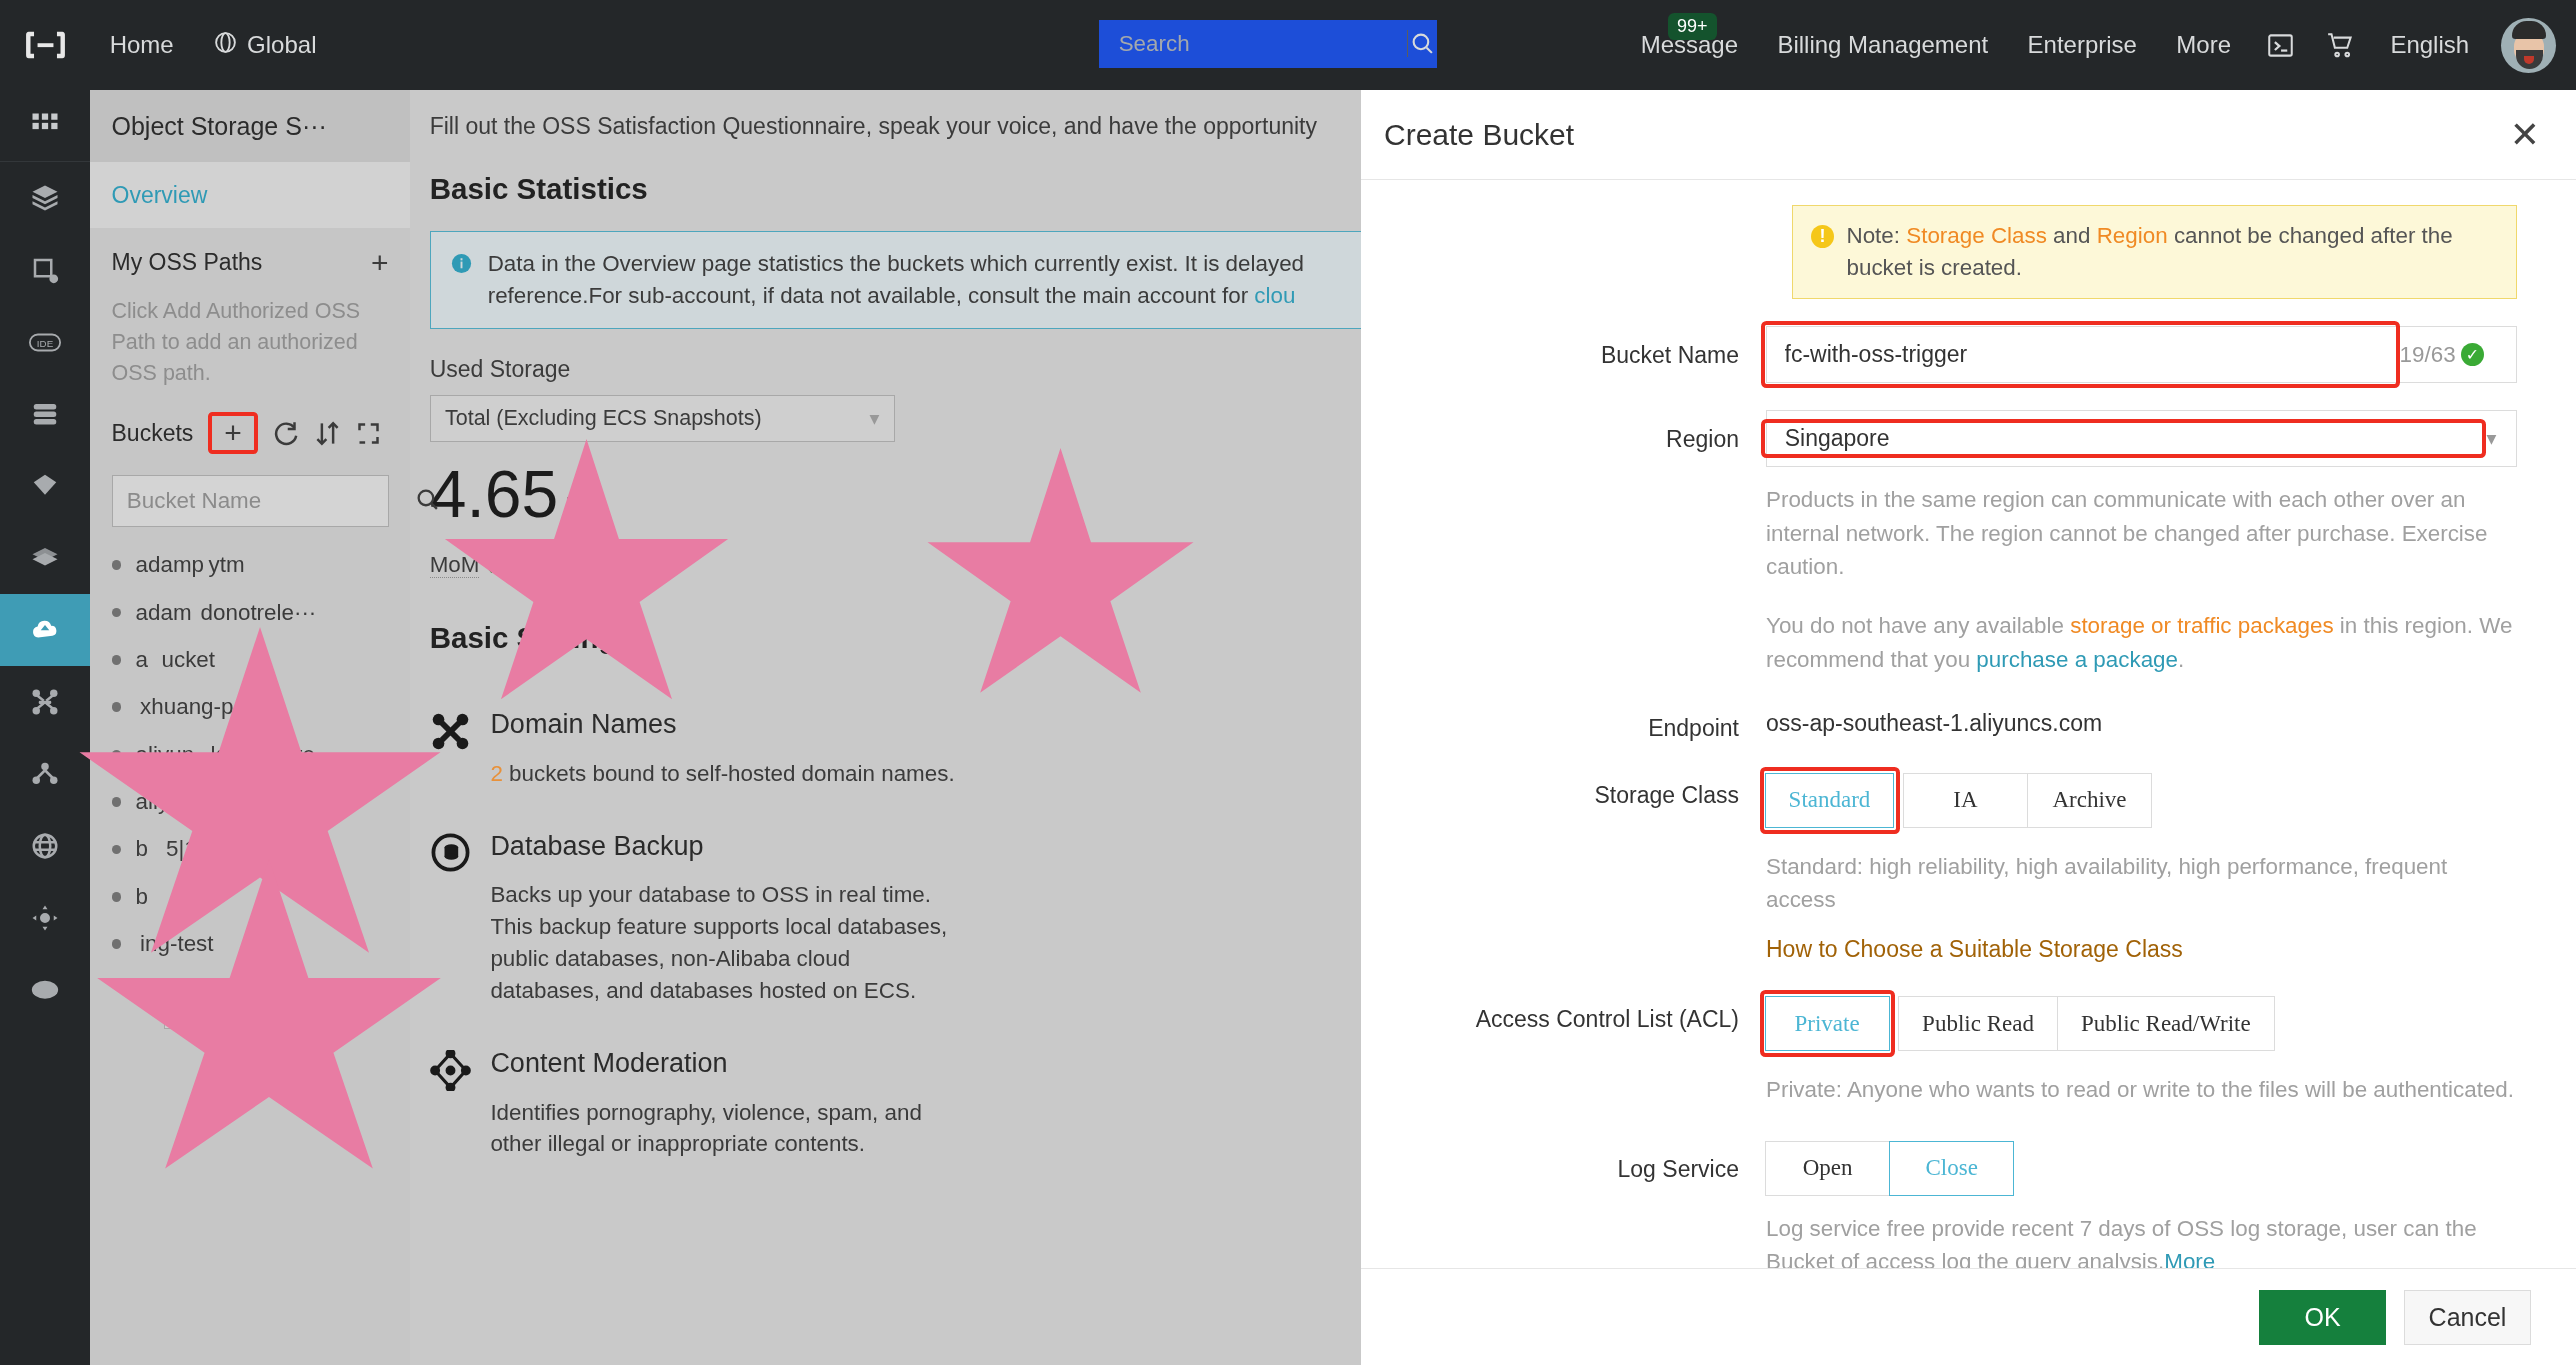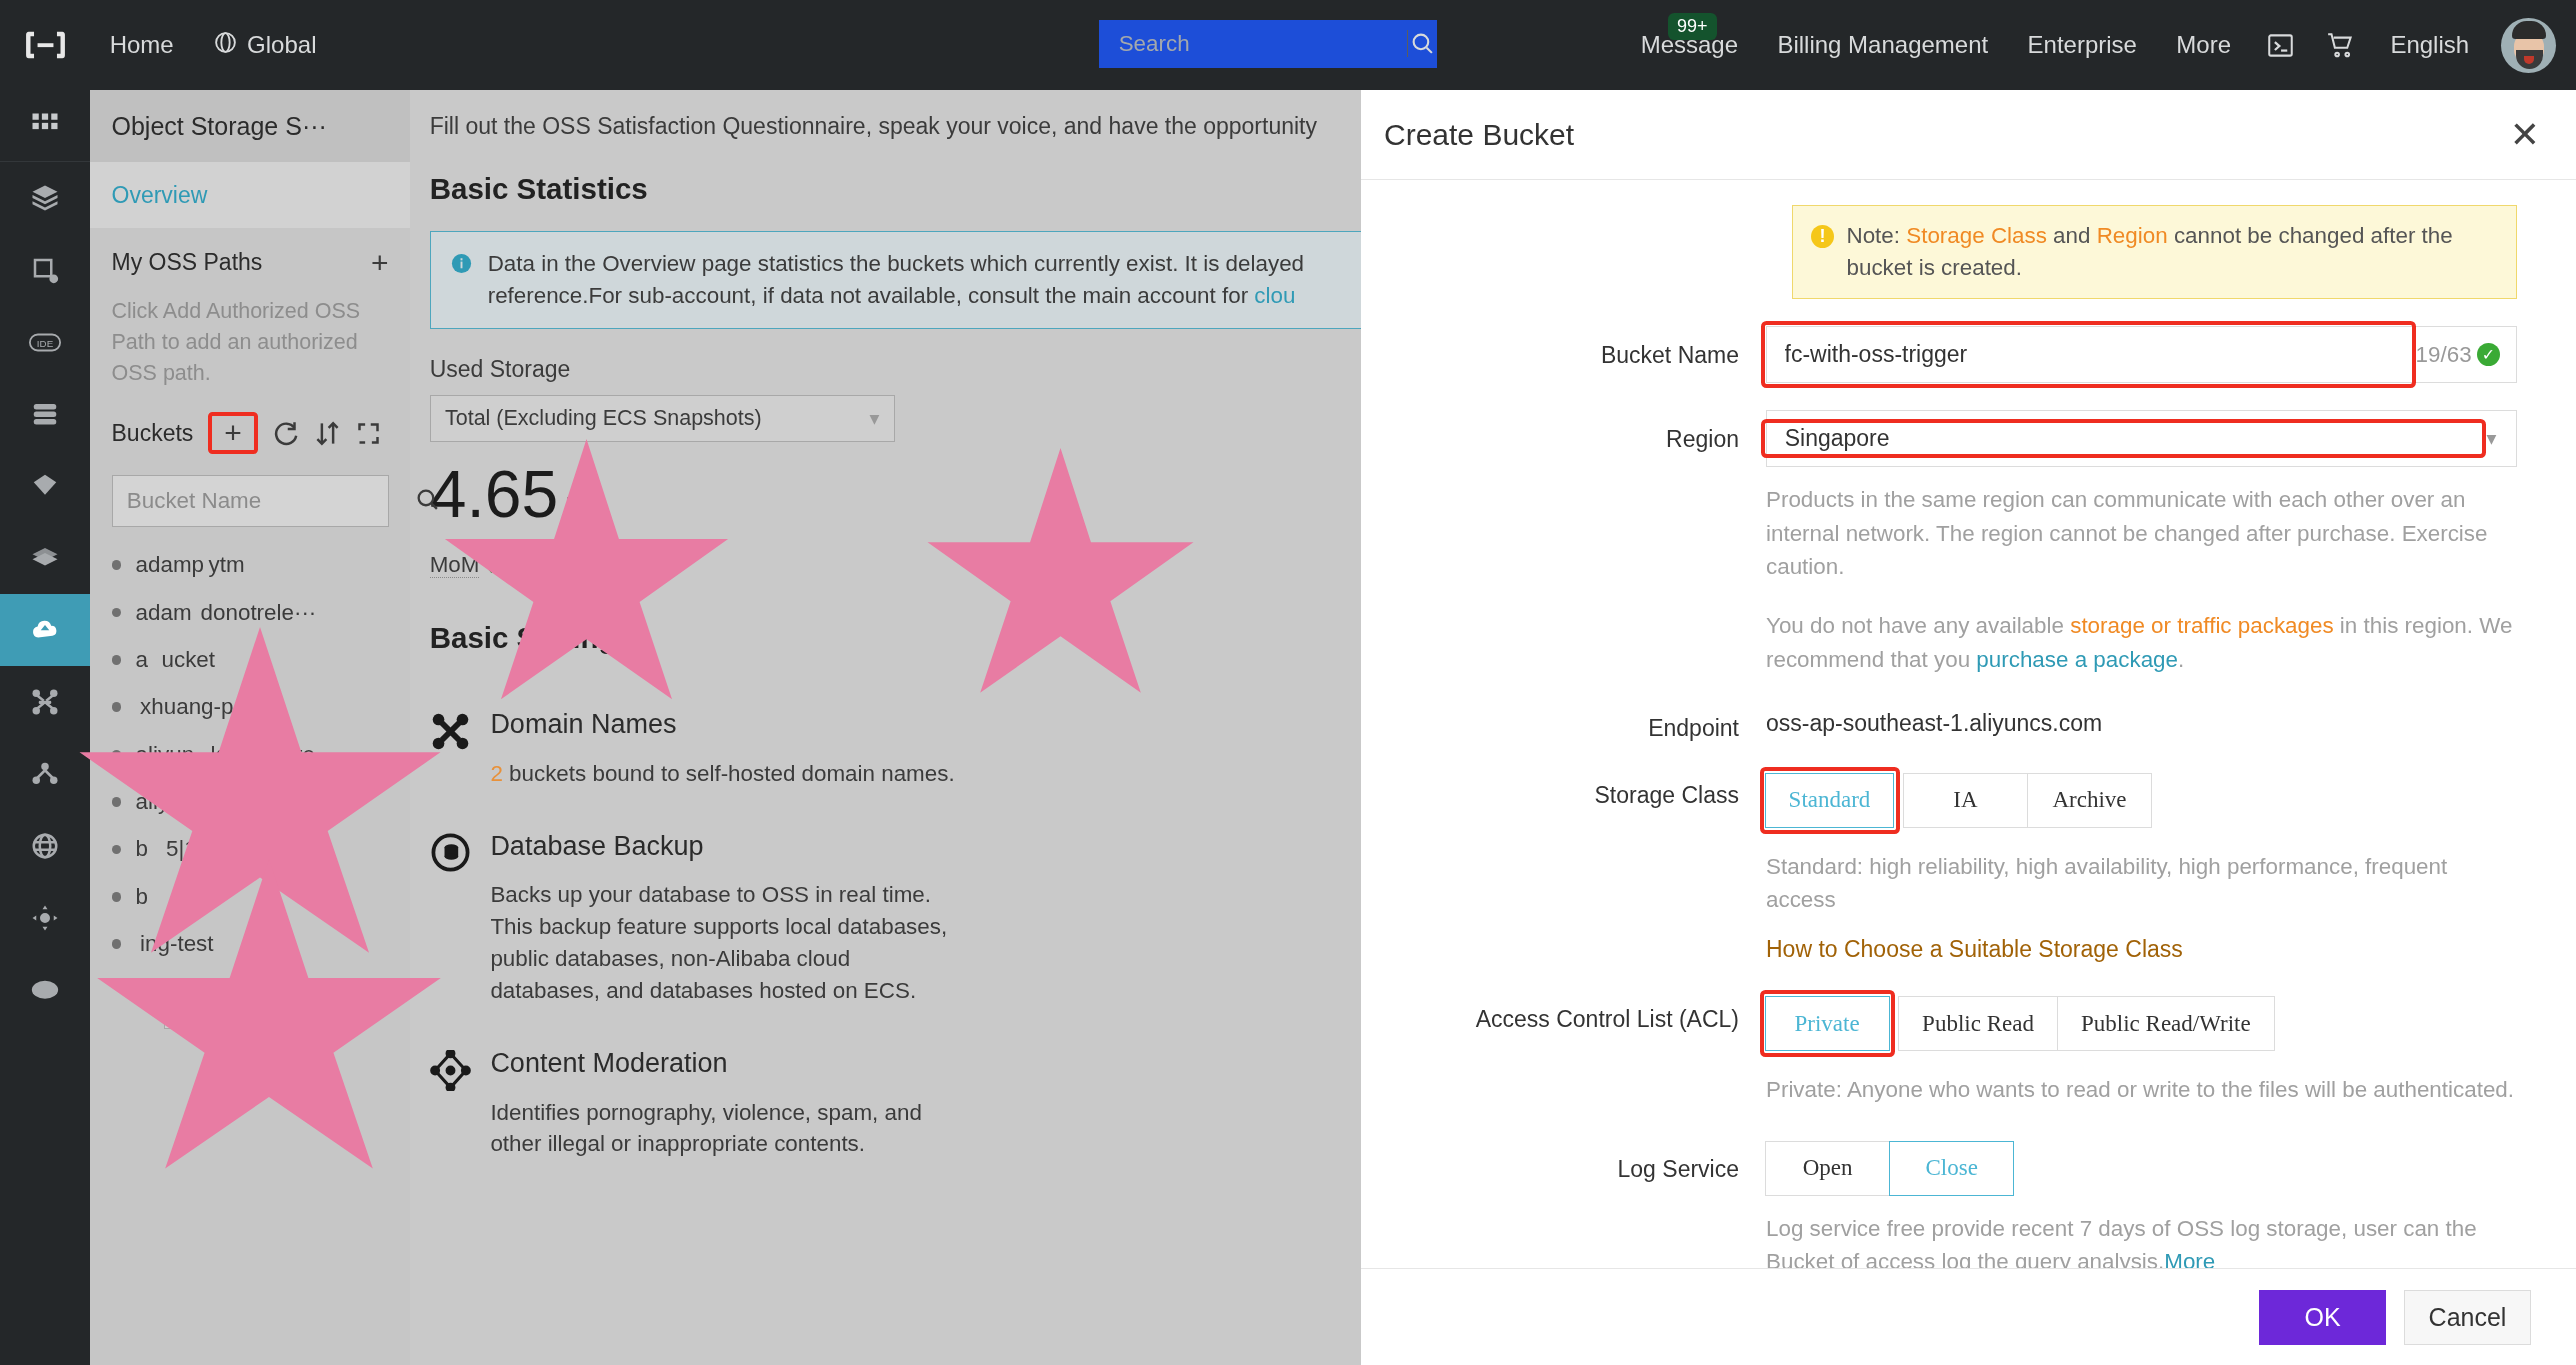--- a/index.html
+++ b/index.html
@@ -168,21 +168,21 @@
     padding: 0 36px 0 23px; border-bottom: 0.9px solid #e6e6e6; flex: none;
   }
   .dlg-title { font-size: 30px; color: #333; }
   .dlg-close { font-size: 36px; color: #444; cursor: pointer; line-height: 1; }
   .dlg-body { flex: 1; overflow: hidden; padding: 25px 0 0 0; position: relative; }
   .dlg-foot {
     height: 98px; border-top: 0.9px solid #e6e6e6; flex: none;
     display: flex; align-items: center; justify-content: flex-end; gap: 18px; padding-right: 45px;
   }
   .btn-ok {
-    background: #6d28d9; color: #fff; font-size: 25px;
+    background: #15803d; color: #fff; font-size: 25px;
     width: 127px; height: 55px; border: 0; cursor: pointer;
     font-family: "Liberation Sans", sans-serif;
   }
   .btn-cancel {
     background: #f7f7f7; color: #333; font-size: 25px;
     width: 127px; height: 55px; border: 0.9px solid #dcdcdc; cursor: pointer;
     font-family: "Liberation Sans", sans-serif;
   }
 
   .note {
@@ -200,21 +200,21 @@
 
   .frow { display: flex; margin-top: 27px; }
   .flabel {
     width: 405px; text-align: right; padding-right: 27px; padding-top: 12.5px;
     font-size: 23px; color: #333; line-height: 1.4; flex: none;
   }
   .fctl { flex: 1; padding-right: 59px; }
 
   .inp-outer {
     border: 0.9px solid #dcdcdc; height: 57px; display: flex; align-items: center;
-    padding-right: 16px; background: #fff;
+    padding-right: 32px; background: #fff;
   }
   .inp-outer input {
     flex: 1; height: 55px; border: 0; outline: 0; padding: 0 18px;
     font-size: 23px; color: #333; font-family: "Liberation Sans", sans-serif; background: transparent;
   }
   .counter { font-size: 22.4px; color: #999; display: flex; align-items: center; gap: 5.4px; }
   .check-ok {
     width: 23px; height: 23px; border-radius: 50%; background: #3aaa35; color: #fff;
     font-size: 16px; display: flex; align-items: center; justify-content: center;
   }

